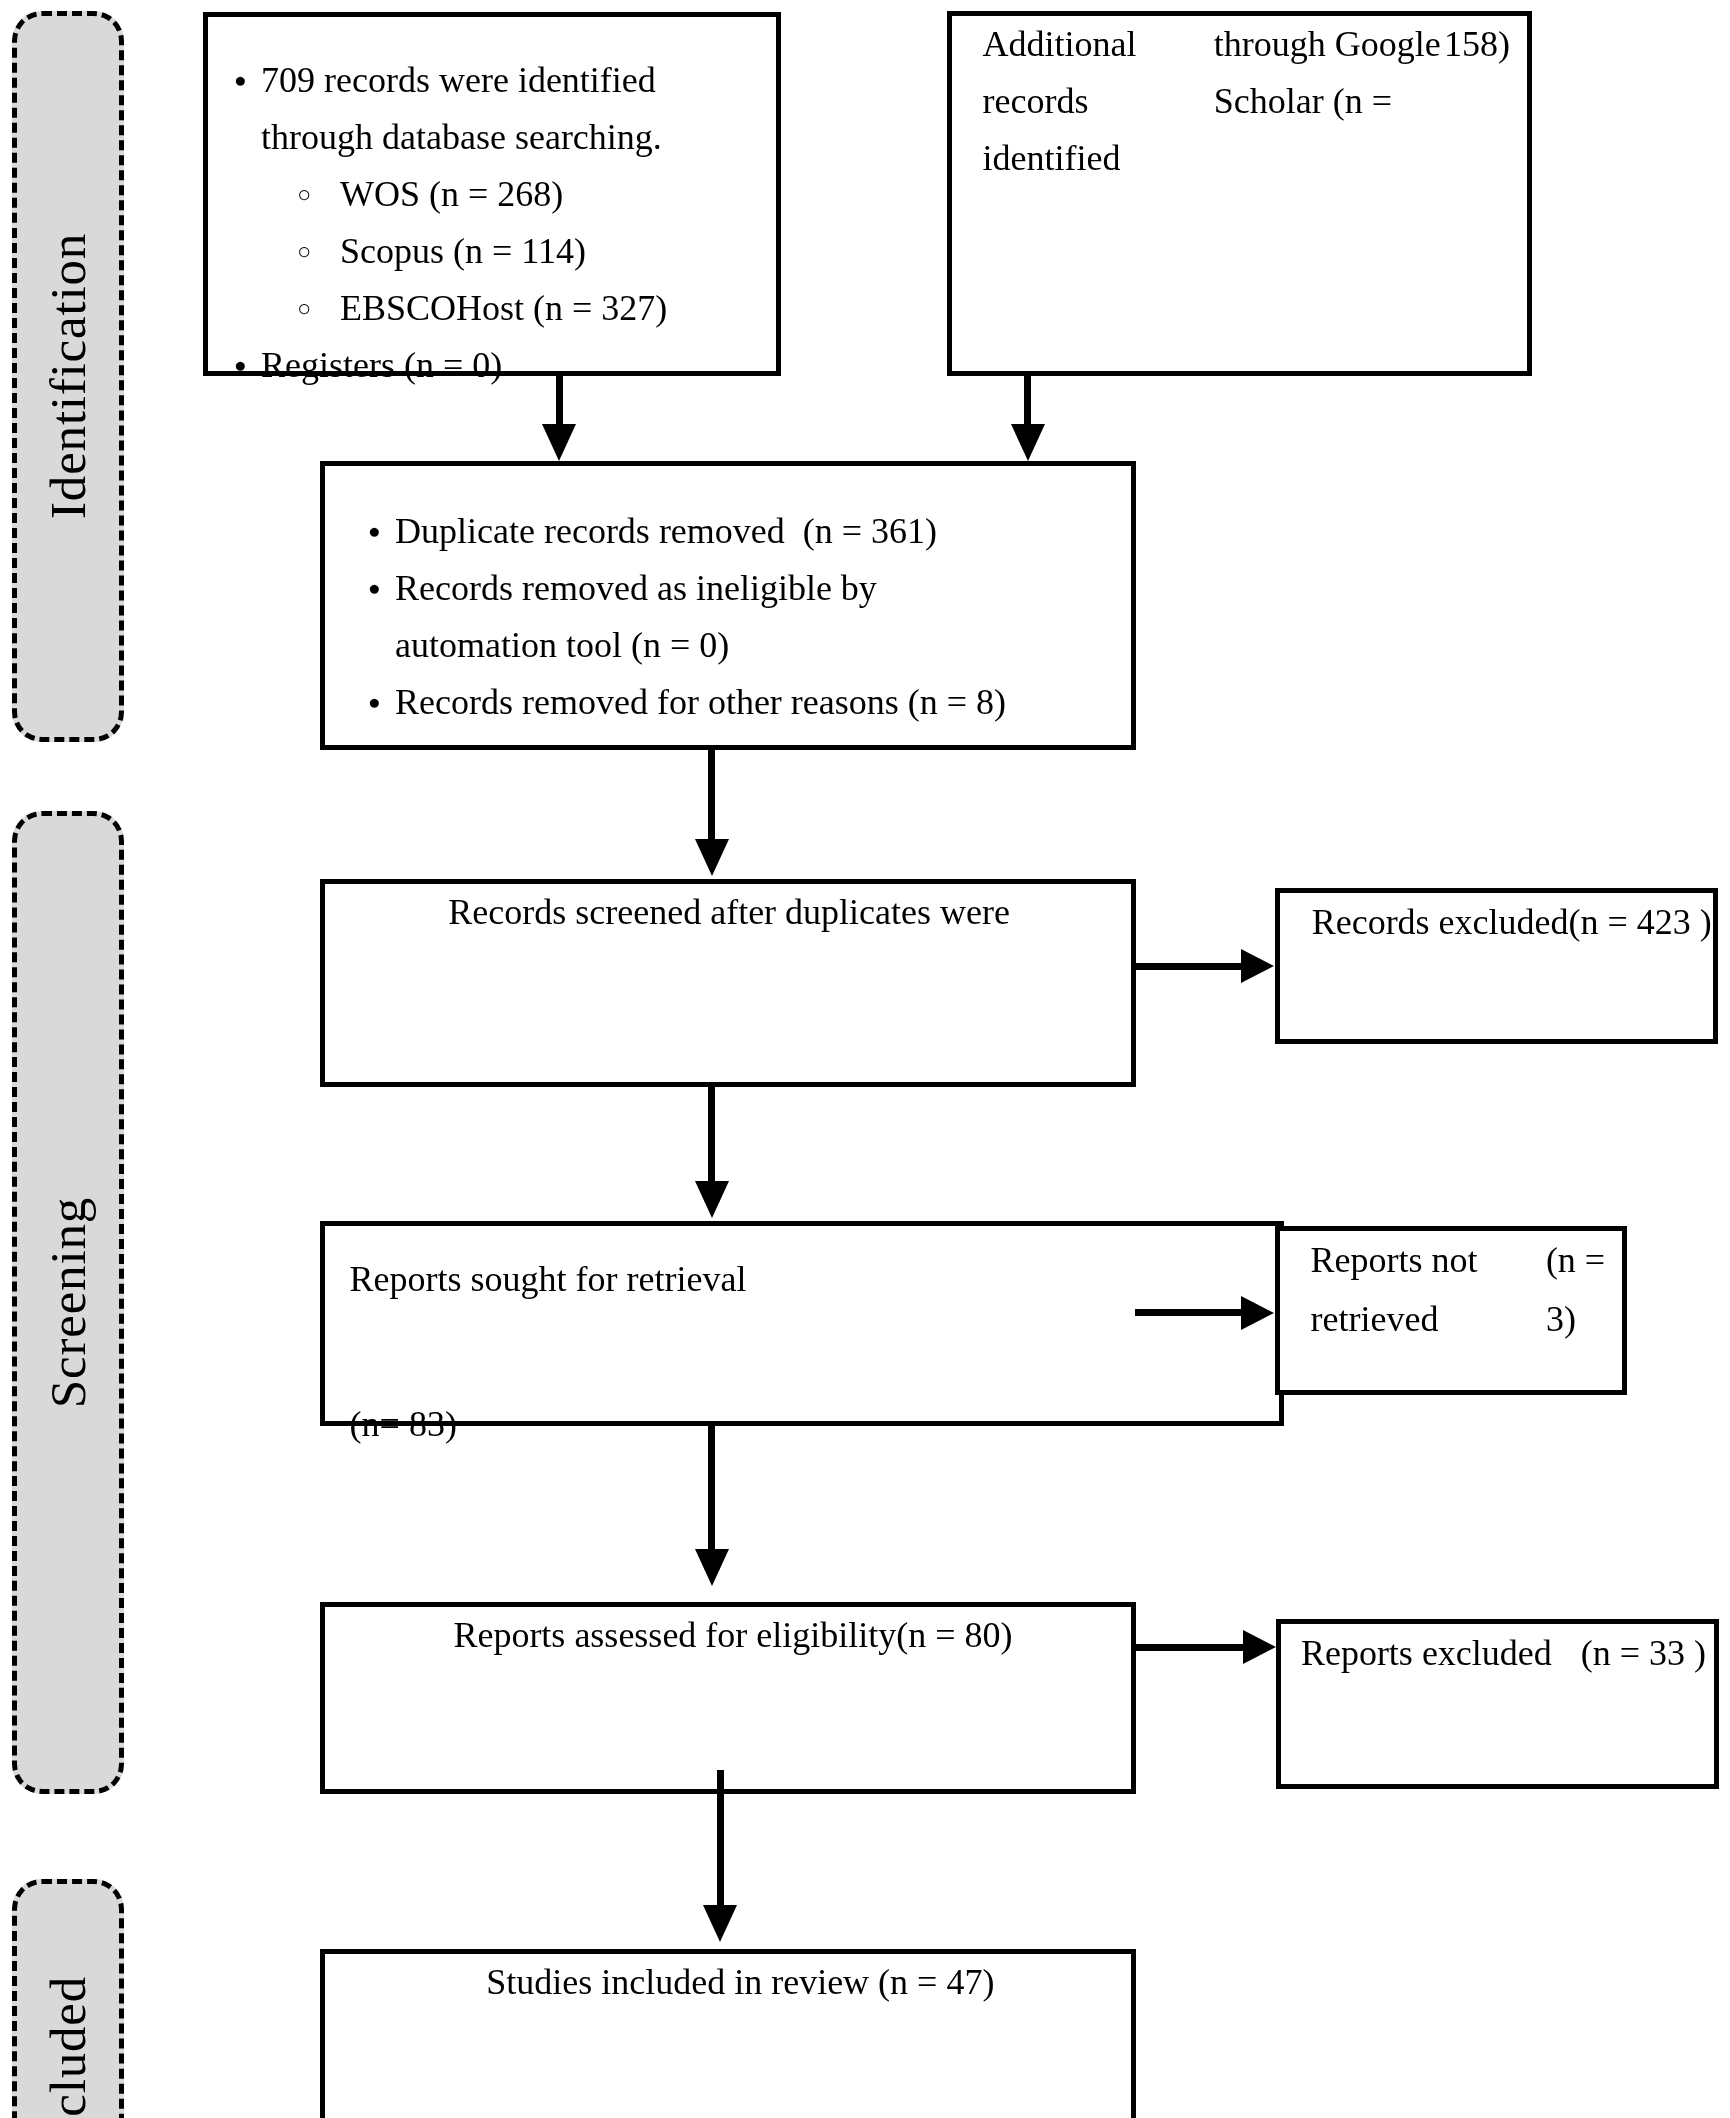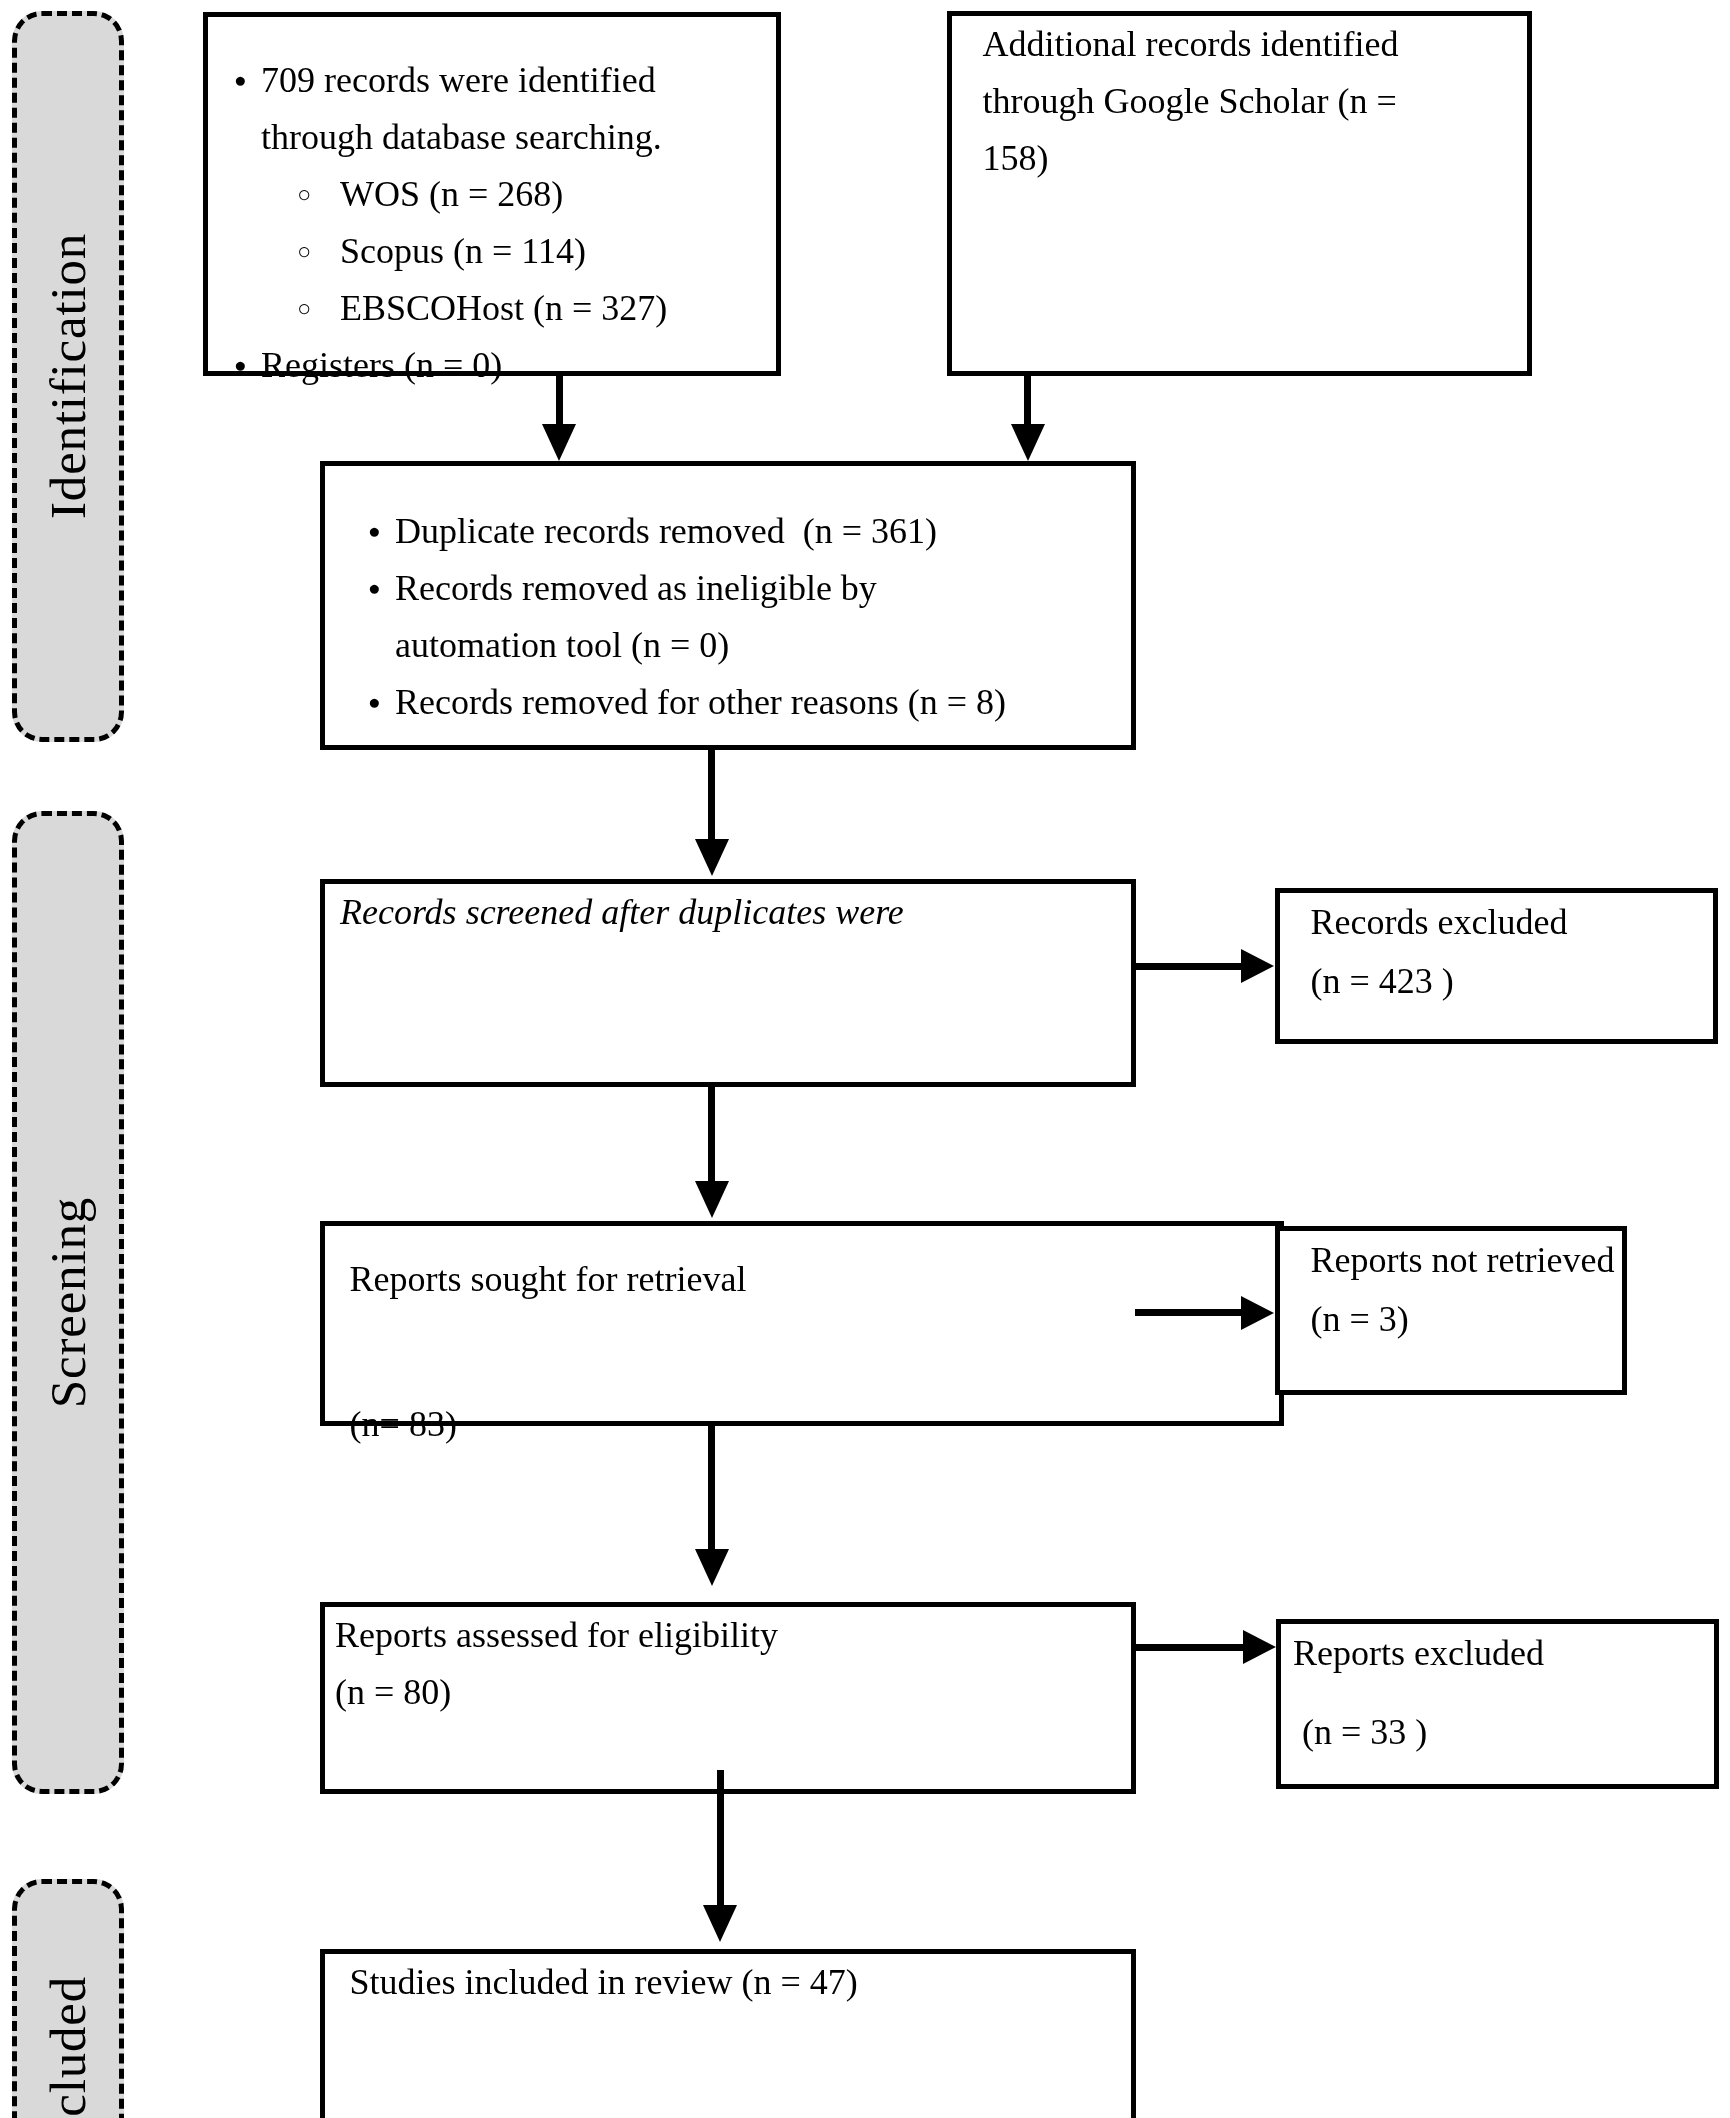--- a/index.html
+++ b/index.html
@@ -31,21 +31,21 @@
   }
   
   .box {
     position: absolute;
     background: #ffffff;
     border: 5.1px solid #000000;
     box-sizing: border-box;
     font-size: 36px;
     line-height: 57px;
   }
-  .vcenter { display: flex; flex-direction: column; }
+  .vcenter { display: flex; flex-direction: row; justify-content: center; }
   .pre { white-space: pre-wrap; }
   
   .row { display: flex; align-items: flex-start; }
   .m1 {
     width: 53px; padding-left: 26px; box-sizing: border-box;
     font-size: 21px; line-height: 57px; flex: none;
   }
   .sub { margin-left: 85px; }
   .m2 {
     width: 47px; padding-left: 4.2px; box-sizing: border-box;
@@ -125,21 +125,21 @@
         <div>Records removed as ineligible by</div>
         <div>automation tool (n = 0)</div>
       </div>
     </div>
     <div class="row">
       <span class="m1">●</span>
       <div>Records removed for other reasons (n = 8)</div>
     </div>
   </div>
 
-  <div class="box vcenter" style="left:320px; top:879px; width:816px; height:208px; padding-left:15px; padding-right:12.7px;font-style:italic;">
+  <div class="box vcenter" style="left:320px; top:879px; width:816px; height:208px; padding-left:15px; padding-right:12.7px;">
     <div>Records screened after duplicates were</div>
   </div>
 
   <div class="box vcenter" style="left:1275px; top:888px; width:443px; height:156px; padding-left:30.5px; line-height:59px;">
     <div>Records excluded</div>
     <div class="pre">(n = 423 )</div>
   </div>
 
   <div class="box" style="left:320px; top:1221px; width:964px; height:205px; padding-top:24.6px; padding-left:24.6px;">
     <div>Reports sought for retrieval</div>

